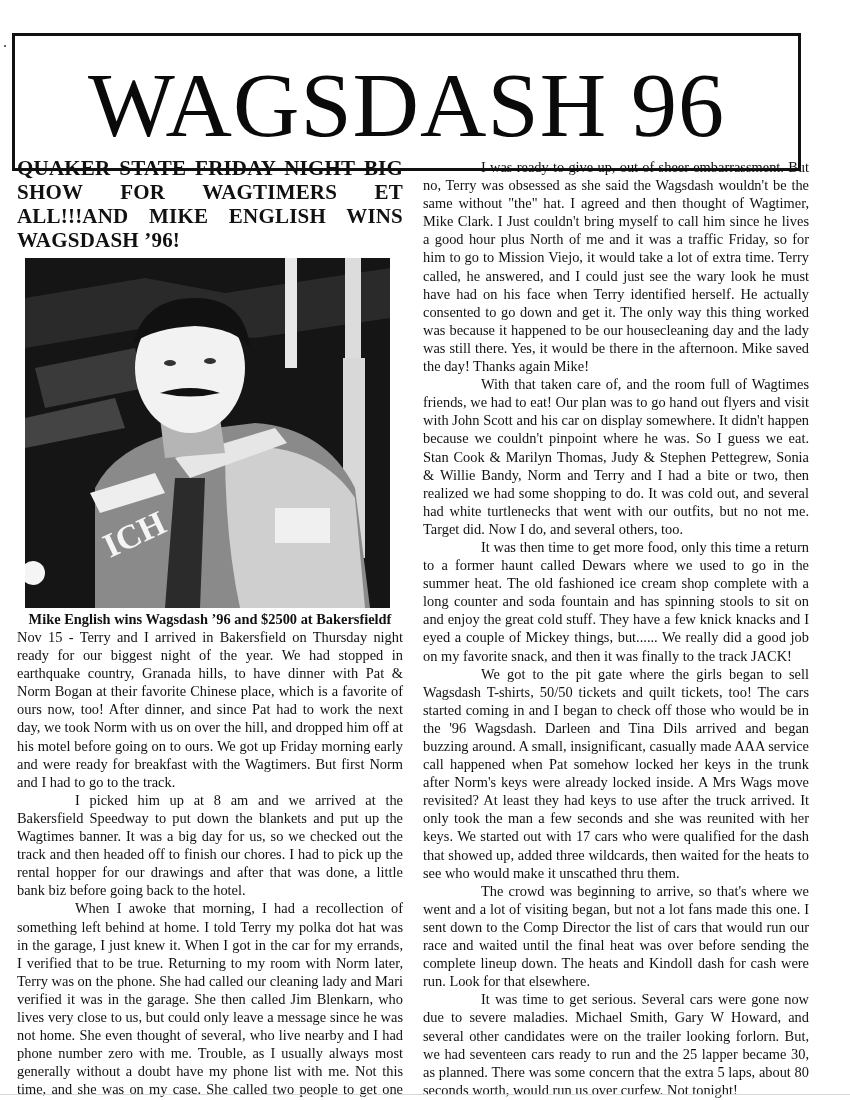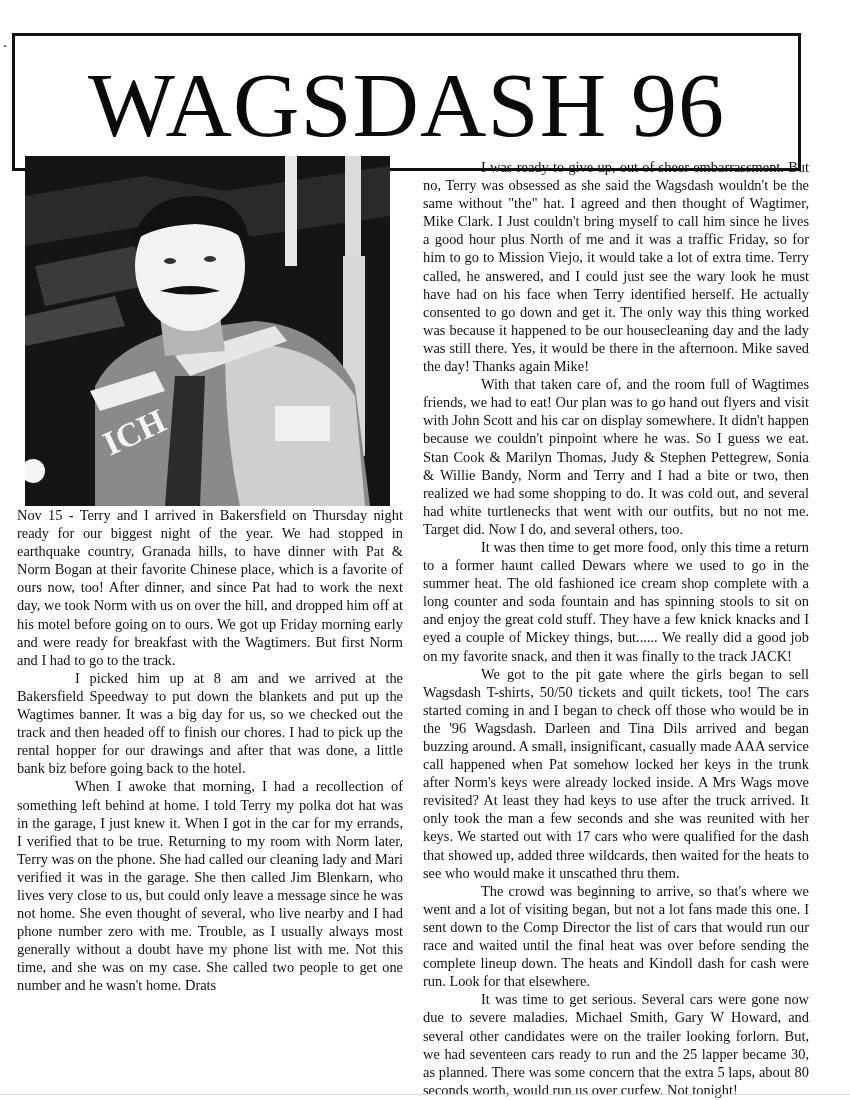--- a/index.html
+++ b/index.html
@@ -37,20 +37,21 @@
 </head>
 <body>
 
 <div class="speck"></div>
 
 <header class="masthead">
   <div class="title">WAGSDASH 96</div>
 </header>
 
 <section class="col col-left">
+  <h1 class="headline">QUAKER STATE FRIDAY NIGHT BIG SHOW FOR WAGTIMERS ET ALL!!!AND MIKE ENGLISH WINS WAGSDASH ’96!</h1>
 
   <figure class="photo" style="margin-top:0;margin-bottom:0;">
     <svg viewBox="0 0 365 350" preserveAspectRatio="none">
       <rect x="0" y="0" width="365" height="350" fill="#151515"></rect>
 
       <path d="M0 40 L120 20 L200 35 L365 10 L365 60 L230 80 L120 70 L0 90 Z" fill="#2a2a2a"></path>
       <rect x="260" y="0" width="12" height="110" fill="#e8e8e8"></rect>
       <rect x="320" y="0" width="16" height="120" fill="#dcdcdc"></rect>
       <rect x="318" y="100" width="22" height="200" fill="#d8d8d8"></rect>
       <path d="M10 110 L110 90 L120 130 L20 150 Z" fill="#3a3a3a"></path>
@@ -70,20 +71,21 @@
 
       <ellipse cx="145" cy="105" rx="6" ry="3" fill="#333"></ellipse>
       <ellipse cx="185" cy="103" rx="6" ry="3" fill="#333"></ellipse>
       <path d="M135 135 Q165 125 195 135 Q165 142 135 135 Z" fill="#111"></path>
 
       <text x="85" y="300" font-family="Liberation Serif, serif" font-size="34" font-weight="bold" fill="#f5f5f5" transform="rotate(-25 85 300)">ICH</text>
       <rect x="250" y="250" width="55" height="35" fill="#f0f0f0"></rect>
       <circle cx="8" cy="315" r="12" fill="#f5f5f5"></circle>
     </svg>
   </figure>
+  <div class="caption">Mike English wins Wagsdash ’96 and $2500 at Bakersfieldf</div>
 
   <div id="left-body">
       <p><span>Nov 15 - Terry and I arrived in Bakersfield on Thursday night ready for our biggest night of the year.  We had stopped in earthquake country, Granada hills, to have dinner with </span><b>Pat &amp; Norm Bogan</b><span> at their favorite Chinese place, which is a favorite of ours now, too! After dinner, and since Pat had to work the next day, we took Norm with us on over the hill, and dropped him off at his motel before going on to ours. We got up Friday morning early and were ready for breakfast with the Wagtimers. But first Norm and I had to go to the track.</span></p>
       <p class="indent"><span>I picked him up at 8 am and we arrived at the Bakersfield Speedway to put down the blankets and put up the Wagtimes banner. It was a big day for us, so we checked out the track and then headed off to finish our chores. I had to pick up the rental hopper for our drawings and after that was done, a little bank biz before going back to the hotel.</span></p>
       <p class="indent"><span>When I awoke that morning, I had a recollection of something left behind at home. I told Terry my polka dot hat was in the garage, I just knew it. When I got in the car for my errands, I verified that to be true. Returning to my room with Norm later, Terry was on the phone. She had called our cleaning lady and Mari verified it was in the garage. She then called Jim Blenkarn, who lives very close to us, but could only leave a message since he was not home. She even thought of several, who live nearby and I  had phone number zero with me. Trouble, as I usually always most generally without a doubt have my phone list with me. Not this time, and she was on my case. She called two people to get one number and he wasn't home. Drats</span></p>
     </div>
 </section>
 
 <section class="col col-right">
   <div id="right-body">

